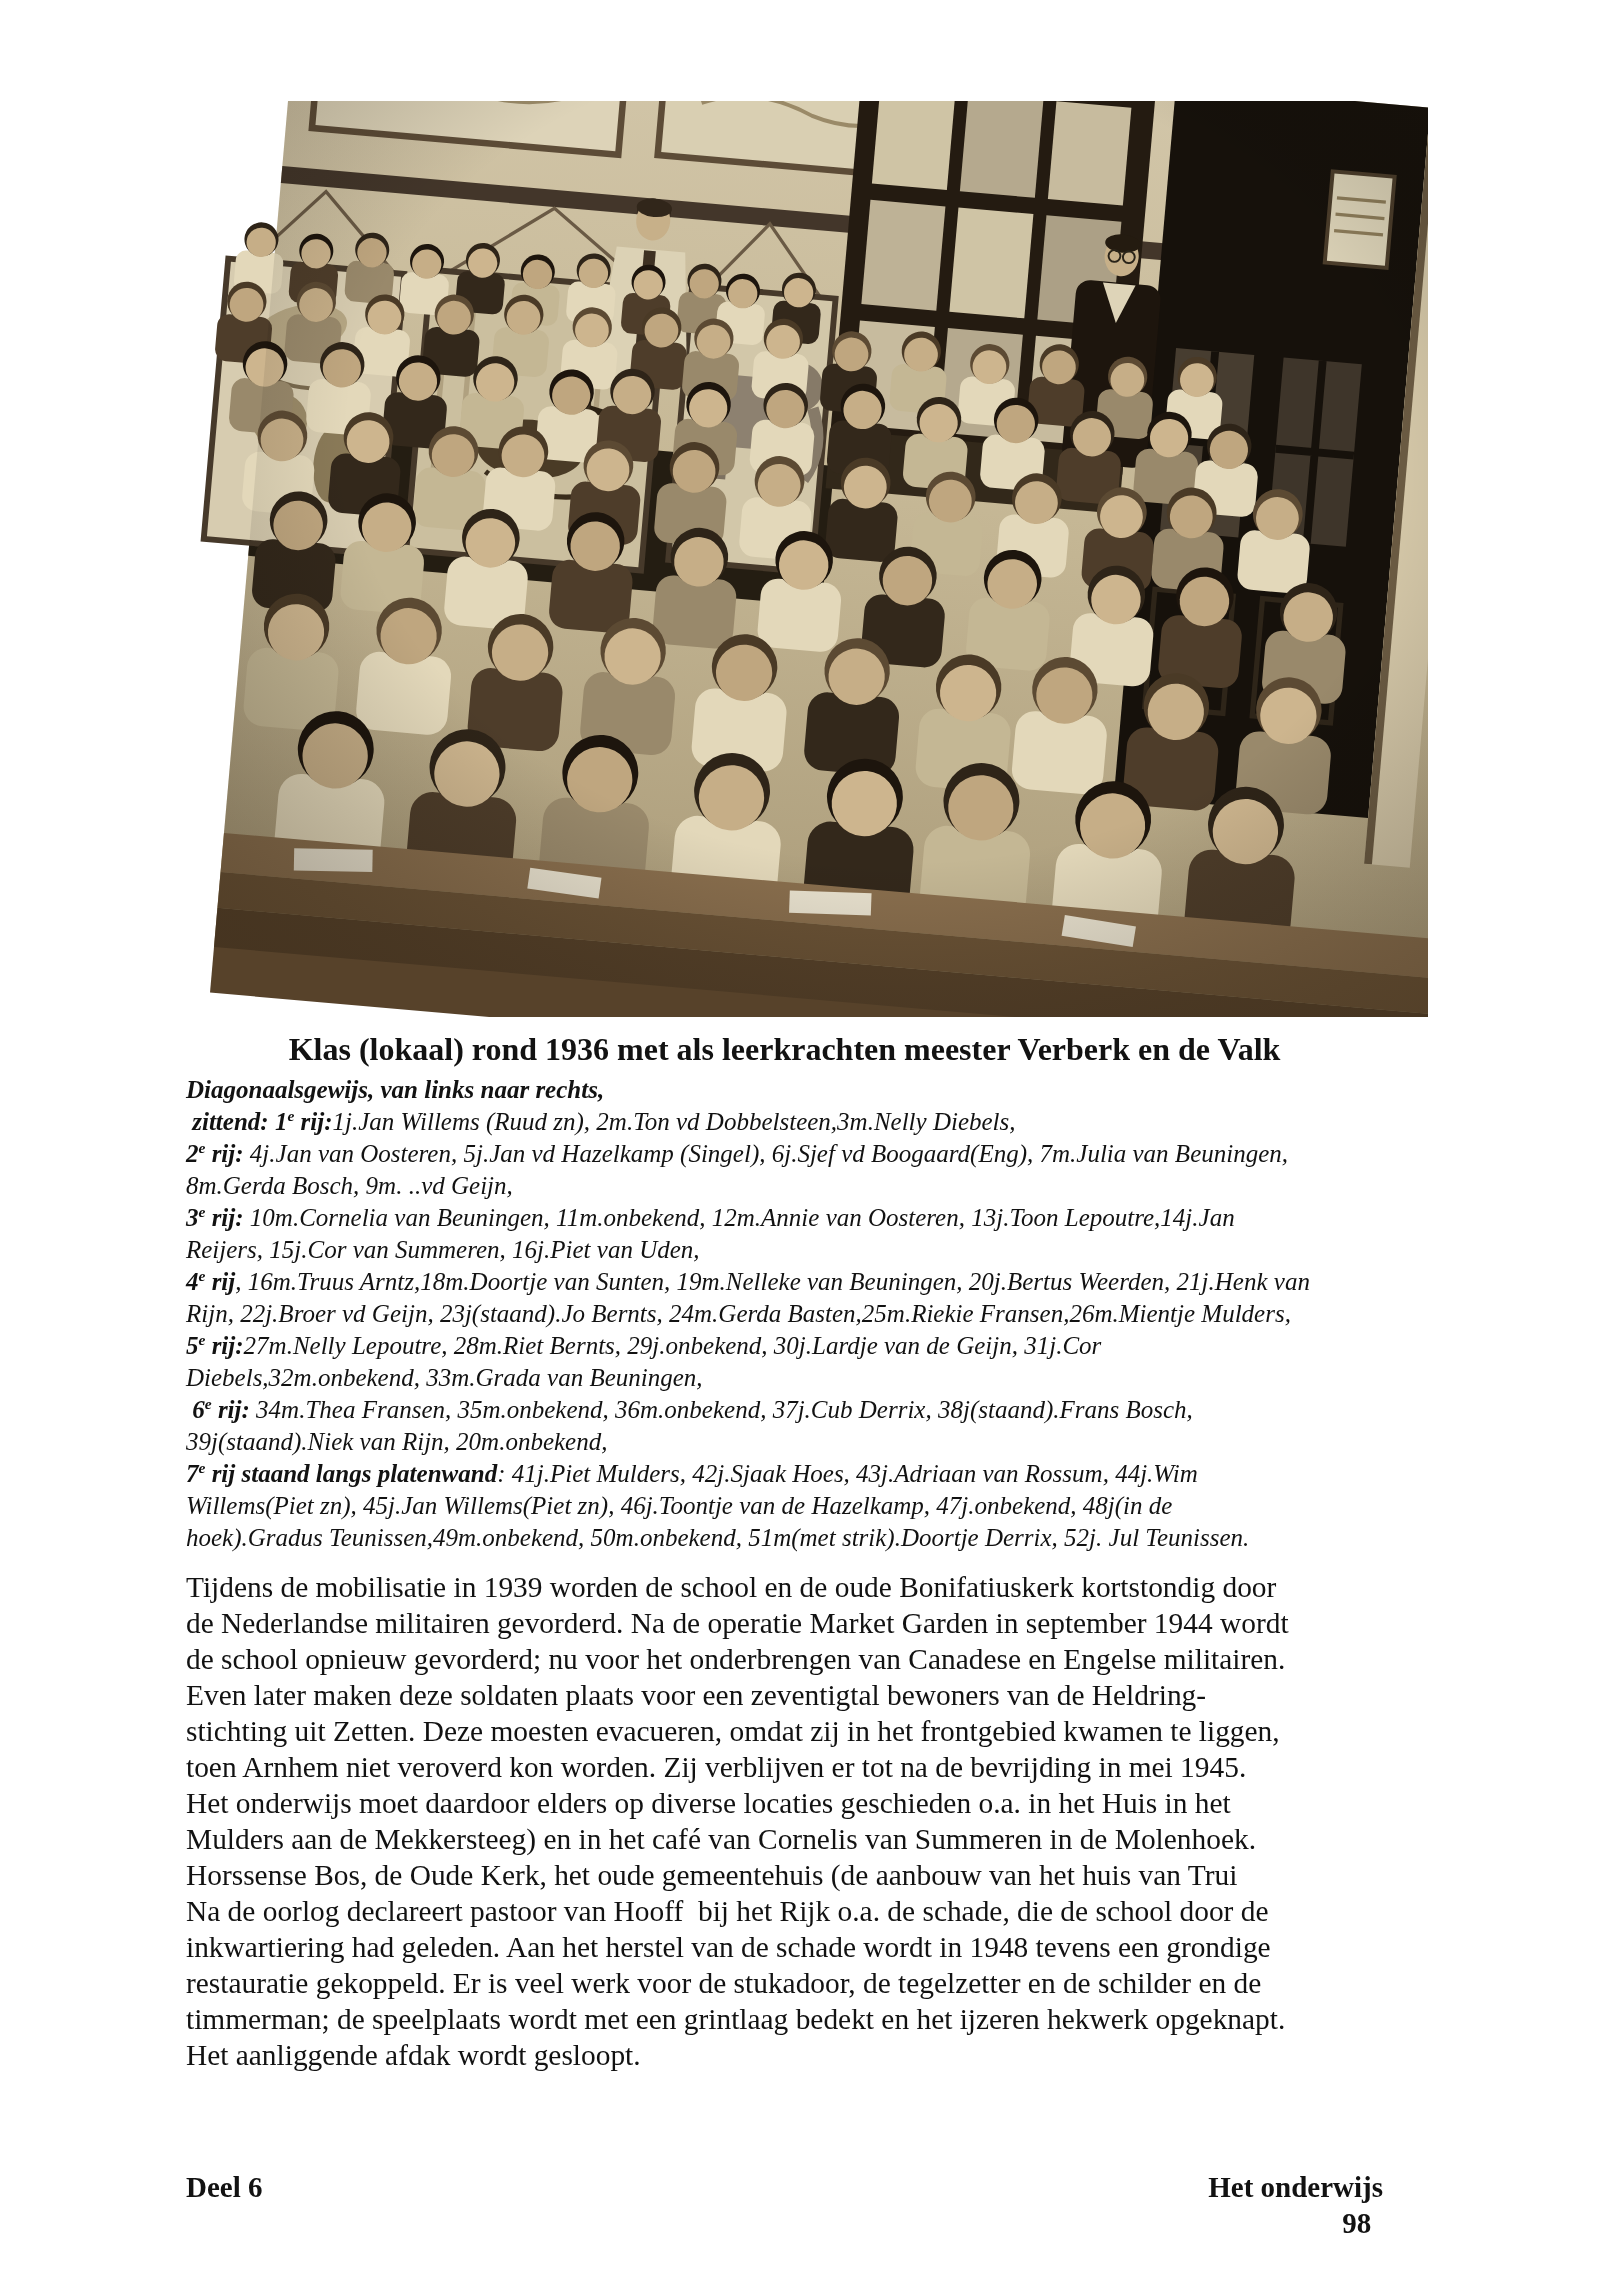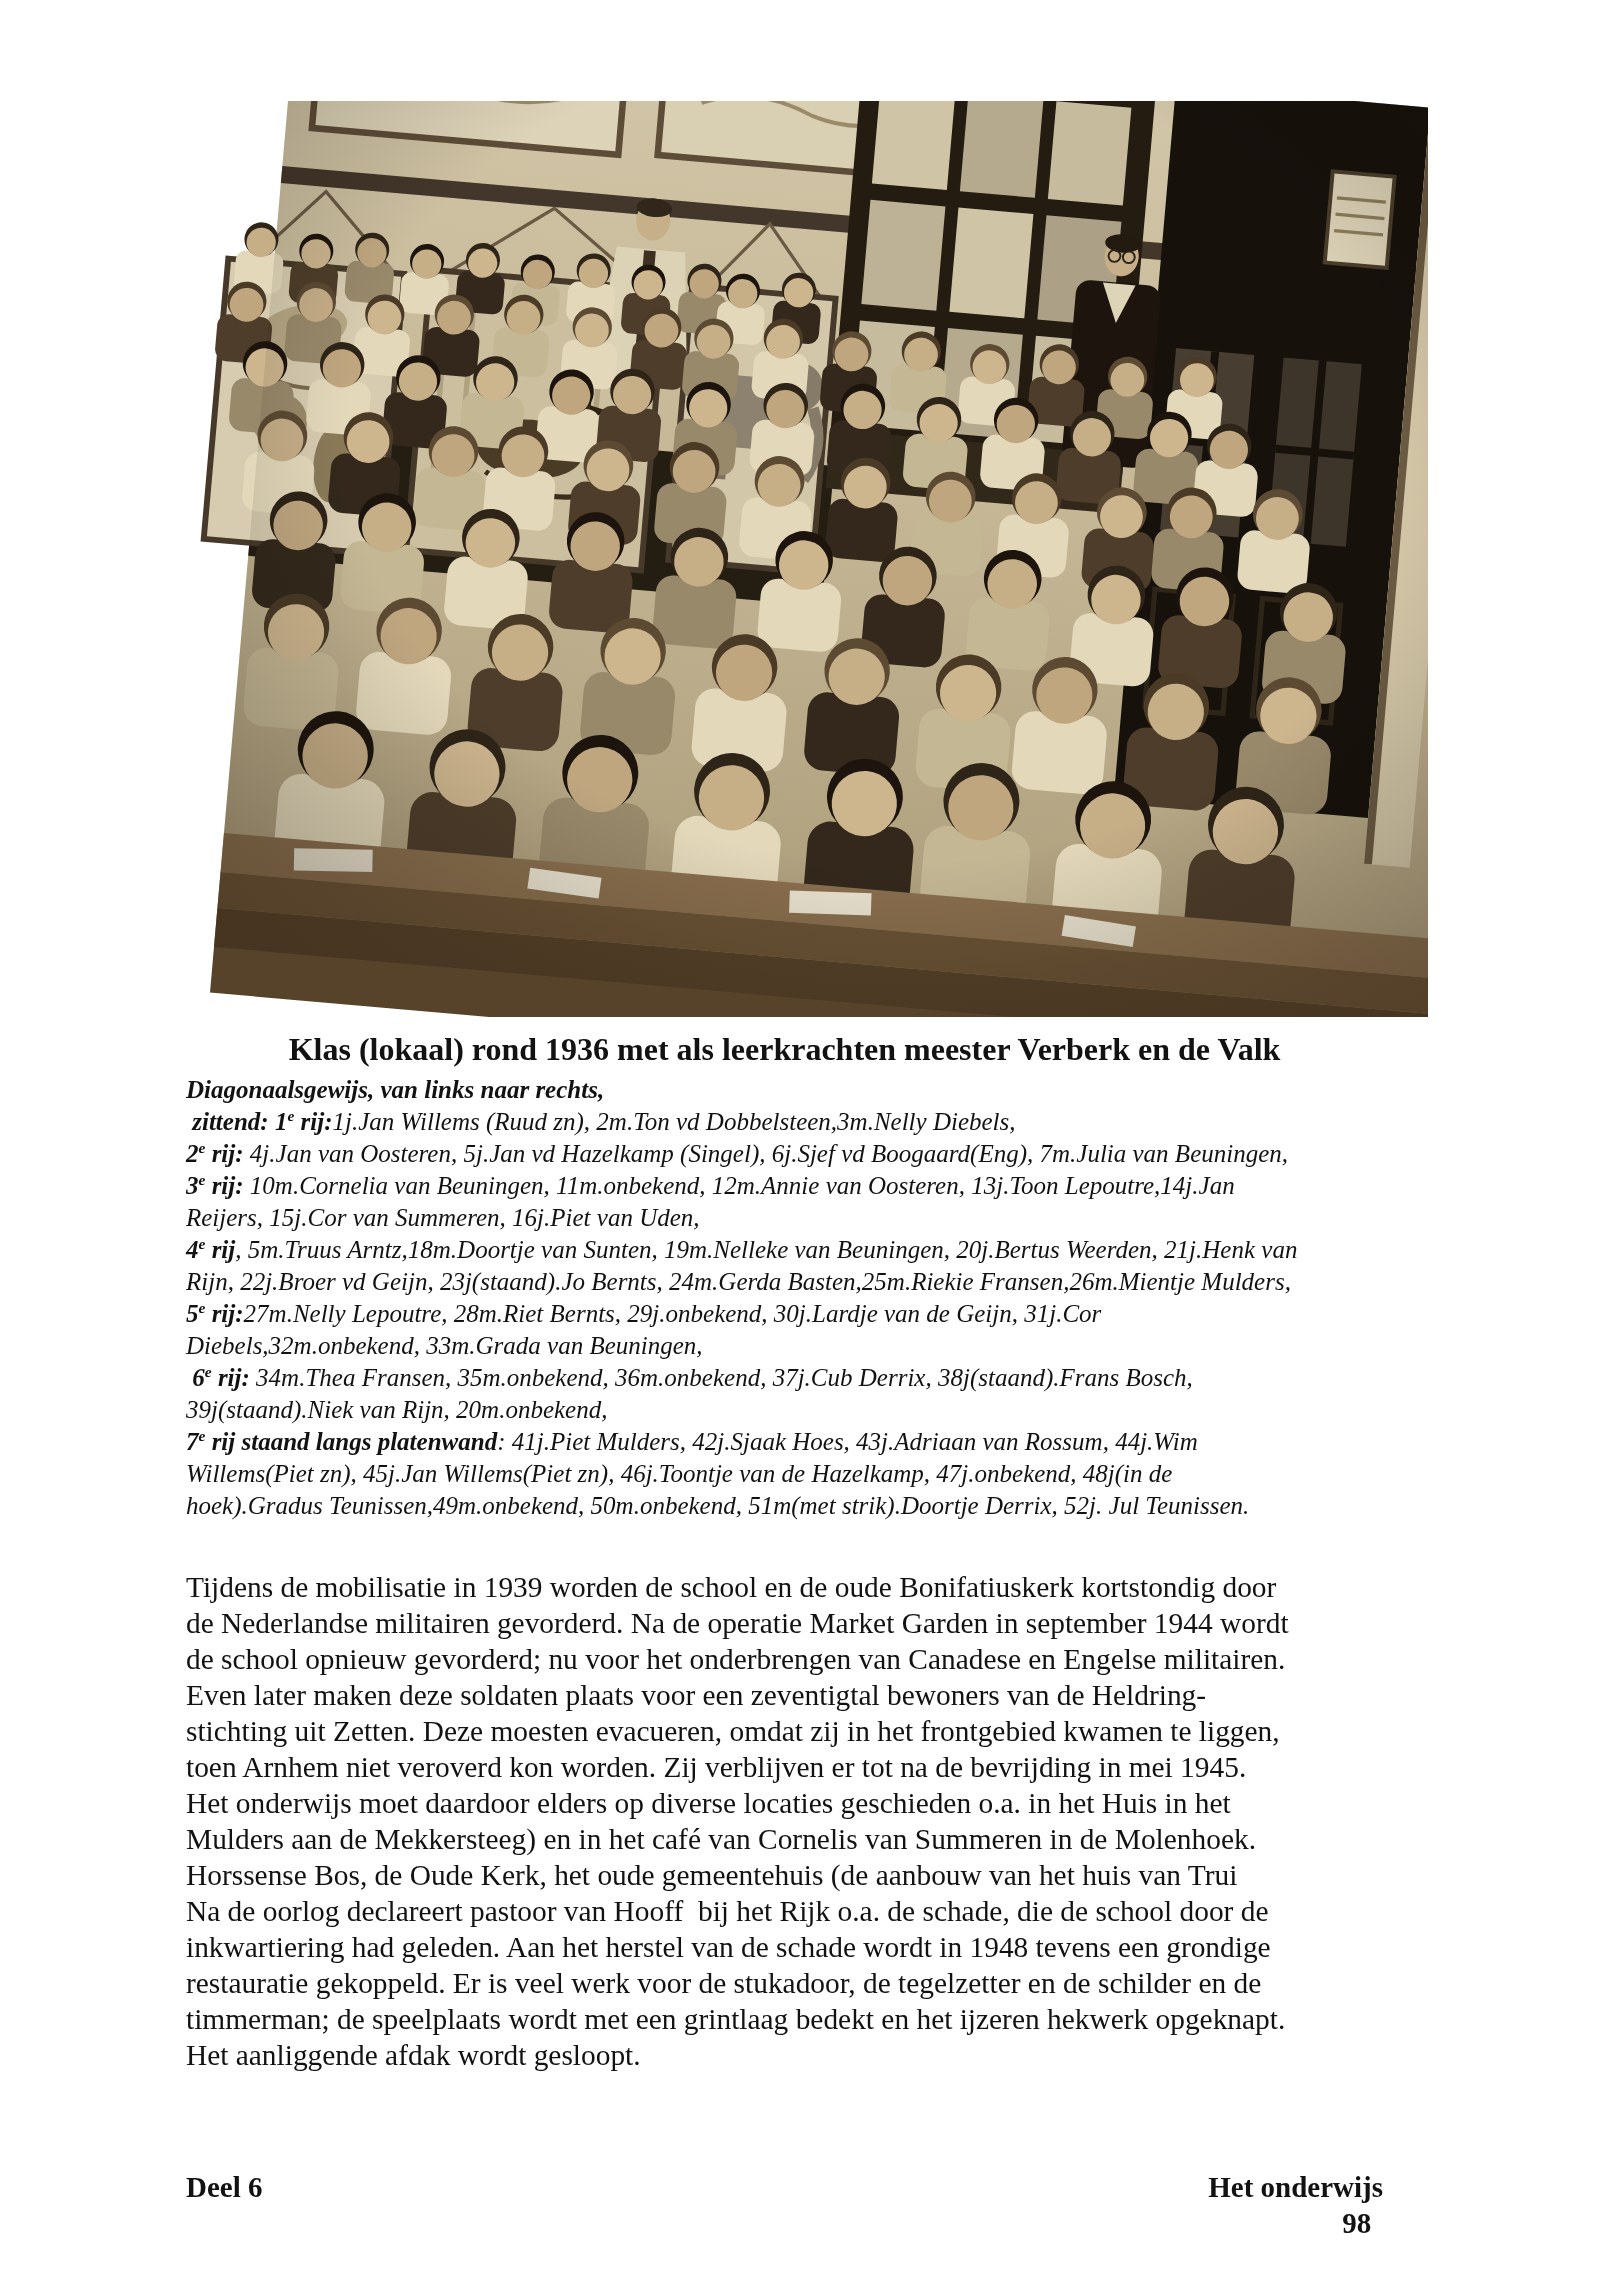--- a/index.html
+++ b/index.html
@@ -570,23 +570,24 @@
     <rect x="90" y="-70" width="1885" height="1440" fill="url(#vig)"></rect>
   </g>
 </svg>
 </div>
 
 <div class="caption-title">Klas (lokaal) rond 1936 met als leerkrachten meester Verberk en de Valk</div>
 <div class="names-block" id="names-block">
     <div class="cap-line"><span class="bi">Diagonaalsgewijs, van links naar rechts,</span></div>
     <div class="cap-line"><span class="bi"> zittend: 1</span><sup class="bi">e</sup><span class="bi"> rij:</span><span class="it">1j.Jan Willems (Ruud zn), 2m.Ton vd Dobbelsteen,3m.Nelly Diebels,</span></div>
     <div class="cap-line"><span class="bi">2</span><sup class="bi">e</sup><span class="bi"> rij:</span><span class="it"> 4j.Jan van Oosteren, 5j.Jan vd Hazelkamp (Singel), 6j.Sjef vd Boogaard(Eng), 7m.Julia van Beuningen,</span></div>
+    <div class="cap-line"><span class="it">8m.Gerda Bosch, 9m. ..vd Geijn,</span></div>
     <div class="cap-line"><span class="bi">3</span><sup class="bi">e</sup><span class="bi"> rij:</span><span class="it"> 10m.Cornelia van Beuningen, 11m.onbekend, 12m.Annie van Oosteren, 13j.Toon Lepoutre,14j.Jan</span></div>
     <div class="cap-line"><span class="it">Reijers, 15j.Cor van Summeren, 16j.Piet van Uden,</span></div>
-    <div class="cap-line"><span class="bi">4</span><sup class="bi">e</sup><span class="bi"> rij</span><span class="it">, 5m.Truus Arntz,18m.Doortje van Sunten, 19m.Nelleke van Beuningen, 20j.Bertus Weerden, 21j.Henk van</span></div>
+    <div class="cap-line"><span class="bi">4</span><sup class="bi">e</sup><span class="bi"> rij</span><span class="it">, 16m.Truus Arntz,18m.Doortje van Sunten, 19m.Nelleke van Beuningen, 20j.Bertus Weerden, 21j.Henk van</span></div>
     <div class="cap-line"><span class="it">Rijn, 22j.Broer vd Geijn, 23j(staand).Jo Bernts, 24m.Gerda Basten,25m.Riekie Fransen,26m.Mientje Mulders,</span></div>
     <div class="cap-line"><span class="bi">5</span><sup class="bi">e</sup><span class="bi"> rij:</span><span class="it">27m.Nelly Lepoutre, 28m.Riet Bernts, 29j.onbekend, 30j.Lardje van de Geijn, 31j.Cor</span></div>
     <div class="cap-line"><span class="it">Diebels,32m.onbekend, 33m.Grada van Beuningen,</span></div>
     <div class="cap-line"><span class="bi"> 6</span><sup class="bi">e</sup><span class="bi"> rij:</span><span class="it"> 34m.Thea Fransen, 35m.onbekend, 36m.onbekend, 37j.Cub Derrix, 38j(staand).Frans Bosch,</span></div>
     <div class="cap-line"><span class="it">39j(staand).Niek van Rijn, 20m.onbekend,</span></div>
     <div class="cap-line"><span class="bi">7</span><sup class="bi">e</sup><span class="bi"> rij staand langs platenwand</span><span class="it">: 41j.Piet Mulders, 42j.Sjaak Hoes, 43j.Adriaan van Rossum, 44j.Wim</span></div>
     <div class="cap-line"><span class="it">Willems(Piet zn), 45j.Jan Willems(Piet zn), 46j.Toontje van de Hazelkamp, 47j.onbekend, 48j(in de</span></div>
     <div class="cap-line"><span class="it">hoek).Gradus Teunissen,49m.onbekend, 50m.onbekend, 51m(met strik).Doortje Derrix, 52j. Jul Teunissen.</span></div>
   </div>
 

